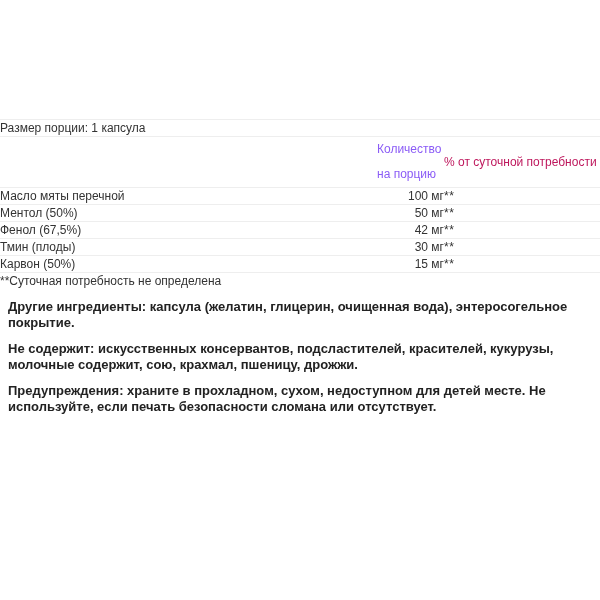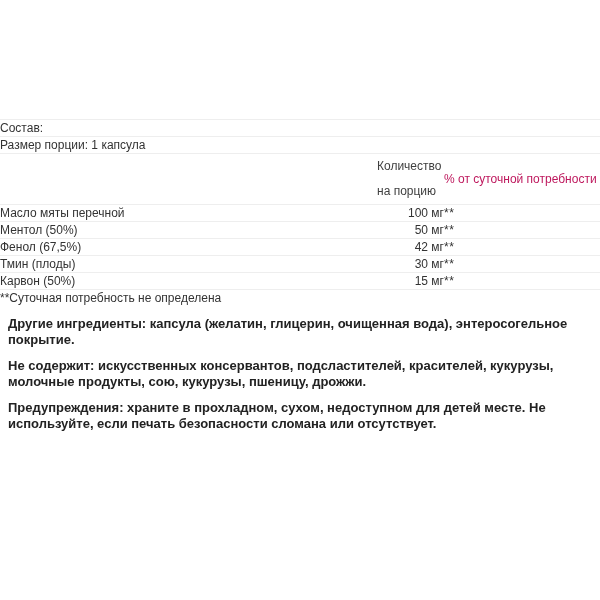--- a/index.html
+++ b/index.html
@@ -46,21 +46,21 @@
   .info-cell {
     padding: 7px 0 7px 8px;
     line-height: 16px;
     color: #333333;
   }
 
   
   .hdr-amount {
     padding: 7px 0 7px 8px;
     line-height: 25px;
-    color: #404040;
+    color: #8b5cf6;
   }
   .hdr-amount .l1,
   .hdr-amount .l2 { display: block; white-space: nowrap; }
 
   .hdr-dv {
     padding: 7px 8px 7px 8px;
     line-height: 16px;
     color: #be185d;
     white-space: nowrap;
   }
@@ -108,23 +108,20 @@
 <div class="panel">
 
   <table class="facts">
     <colgroup>
       <col class="c-name">
       <col class="c-amount">
       <col class="c-dv">
     </colgroup>
     <tbody>
 
-      <tr>
-        <td class="info-cell" colspan="3">Состав:</td>
-      </tr>
 
       <tr>
         <td class="info-cell" colspan="3">Размер порции: 1 капсула</td>
       </tr>
 
       <tr>
         <td></td>
         <td class="hdr-amount">
           <span class="l1">Количество</span>
           <span class="l2">на порцию</span>
@@ -160,17 +157,17 @@
 
       <tr>
         <td class="footnote-cell" colspan="3">**Суточная потребность не определена</td>
       </tr>
 
     </tbody>
   </table>
 
   <div class="notes">
     <p>Другие ингредиенты: капсула (желатин, глицерин, очищенная вода), энтеросогельное покрытие.</p>
-    <p>Не содержит: искусственных консервантов, подсластителей, красителей, кукурузы, молочные продукты, сою, кукурузы, пшеницу, дрожжи.</p>
+    <p>Не содержит: искусственных консервантов, подсластителей, красителей, кукурузы, молочные содержит, сою, крахмал, пшеницу, дрожжи.</p>
     <p>Предупреждения: храните в прохладном, сухом, недоступном для детей месте. Не используйте, если печать безопасности сломана или отсутствует.</p>
   </div>
 
 </div>
 
 </body></html>

